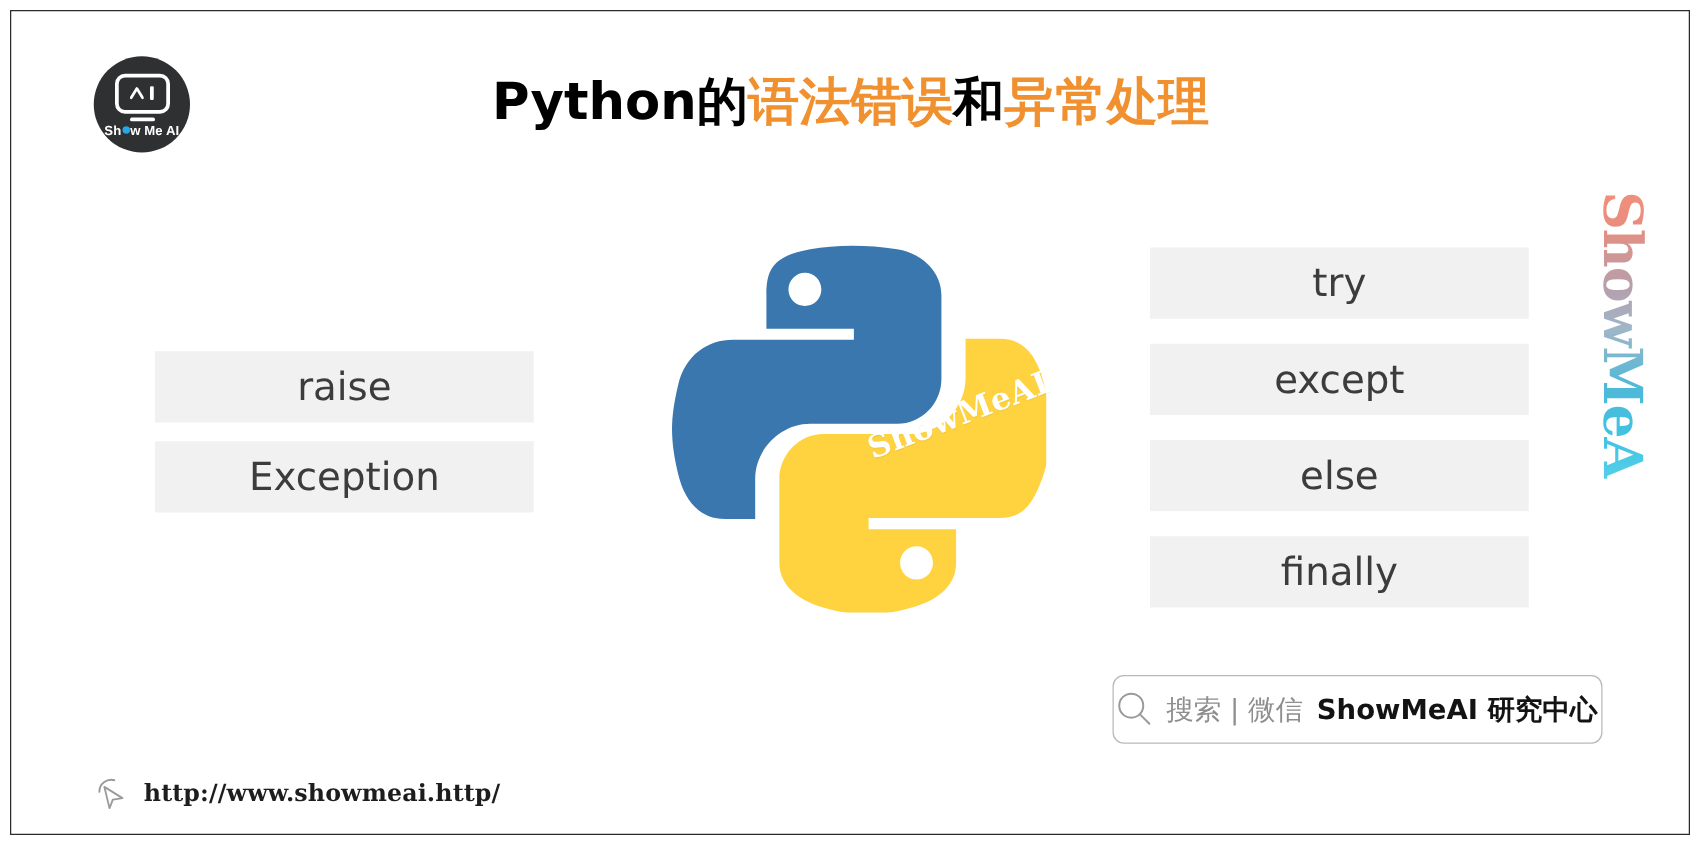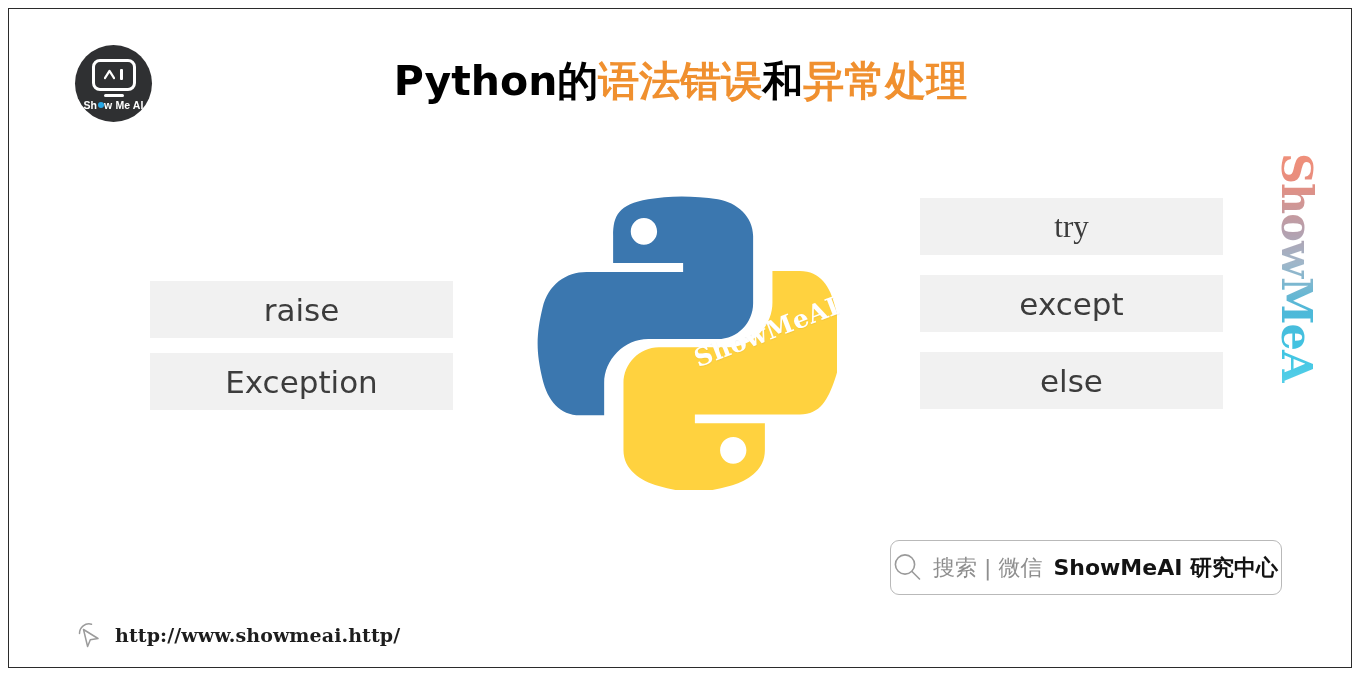--- a/index.html
+++ b/index.html
@@ -118,21 +118,21 @@
   .term-box {
     position: absolute;
     background: #f1f1f1;
     display: flex;
     align-items: center;
     justify-content: center;
     color: #3c3c3c;
     font-size: 31px;
     font-family: "DejaVu Sans", "Liberation Sans", sans-serif;
   }
-  .left-box  { left: 150px; width: 303px; height: 57px; }
+  .left-box  { left: 124px; width: 303px; height: 57px; }
   .right-box { left: 920px; width: 303px; height: 57px; }
 
   
   #python-logo {
     position: absolute;
     left: 527px;
     top: 182px;
     width: 310px;
     height: 308px;
   }
@@ -244,28 +244,31 @@
 
   <div id="title"><span class="seg-dark">Python的</span><span class="seg-accent">语法错误</span><span class="seg-dark">和</span><span class="seg-accent">异常处理</span></div>
 
   <div class="term-box left-box" style="top:281px;">
     <span>raise</span>
   </div>
   <div class="term-box left-box" style="top:353px;">
     <span>Exception</span>
   </div>
 
-  <div class="term-box right-box" style="top:198px;font-family:Liberation Serif, serif;">
+  <div class="term-box right-box" style="top:198px;">
     <span>try</span>
   </div>
   <div class="term-box right-box" style="top:275px;">
     <span>except</span>
   </div>
   <div class="term-box right-box" style="top:352px;">
     <span>else</span>
+  </div>
+  <div class="term-box right-box" style="top:429px;">
+    <span>finally</span>
   </div>
 
   <div id="python-logo">
     <svg viewBox="0 0 110 110" width="310" height="308">
 
       <path fill="#3b77af" d="
         M54.9 5.2
         c-4.3 0-8.4 0.4-12 1
         c-10.6 1.9-12.5 5.8-12.5 13.1
         v9.6

